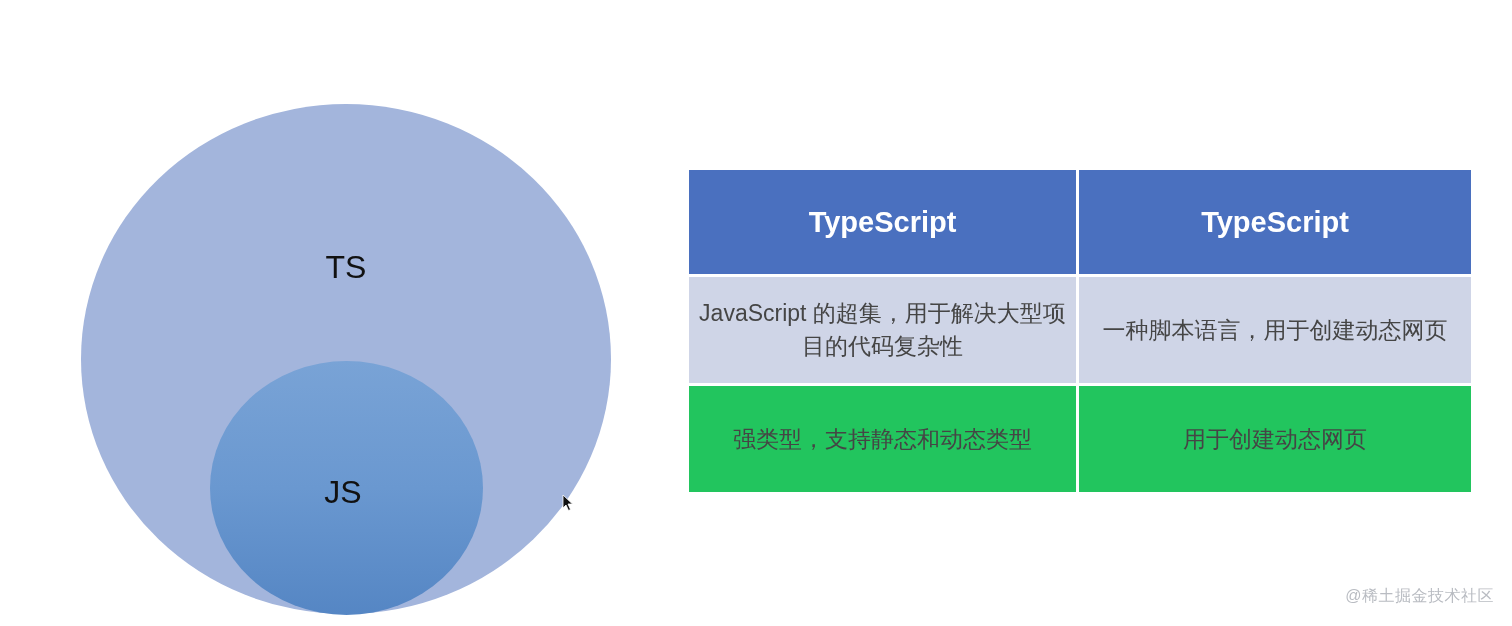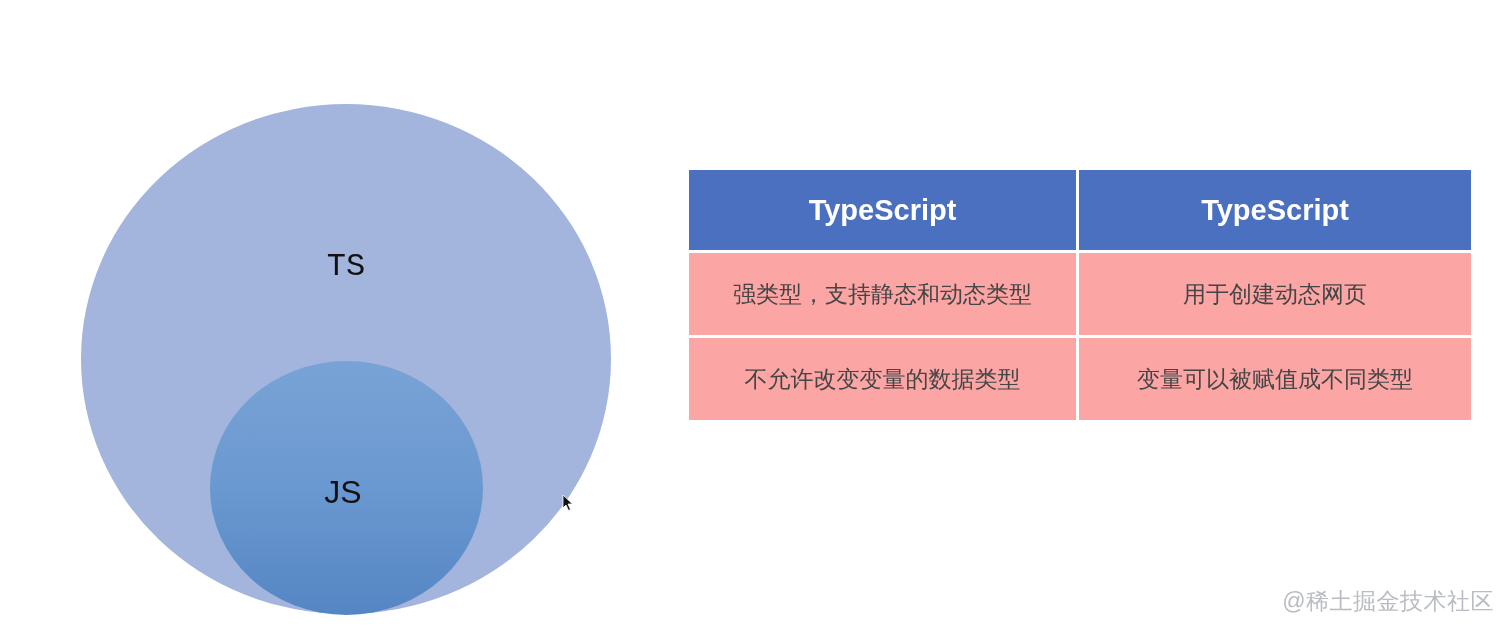--- a/index.html
+++ b/index.html
@@ -33,66 +33,66 @@
       border-radius: 50%;
       background: linear-gradient(180deg, #79a3d6 0%, #6a98d0 50%, #5586c4 100%);
     }
     .circle-label {
       position: absolute;
       font-size: 32px;
       color: #111111;
       line-height: 1;
       transform: translateX(-50%);
     }
-    .label-ts { left: 346px; top: 251px; font-family: Liberation Mono, monospace; }
+    .label-ts { left: 346px; top: 251px; }
     .label-js { left: 343px; top: 476px; text-align: center; }
 
     .cursor {
       position: absolute;
       left: 562px; top: 494px;
       width: 0; height: 0;
     }
     .cursor svg { display: block; }
 
     table.compare {
       position: absolute;
       left: 686px; top: 169px;
       width: 785px;
       border-collapse: collapse;
       table-layout: fixed;
     }
     table.compare th, table.compare td {
       border: 3px solid #ffffff;
       text-align: center;
       vertical-align: middle;
-      padding: 4px 4px;
+      padding: 16px 4px;
     }
     table.compare col.c1 { width: 390px; }
     table.compare col.c2 { width: 395px; }
     table.compare th {
       height: 72px;
       background: #4a70bf;
       color: #ffffff;
       font-weight: bold;
       font-size: 29px;
       border-top: 1px solid #ffffff;
     }
     table.compare td {
       height: 74px;
       font-size: 23px;
       color: #454545;
       line-height: 33px;
     }
     table.compare tr.row-odd td { background: #cfd5e7; }
-    table.compare tr.row-even td { background: #fca5a5; }
+    table.compare tr.row-even td { background: #22c55e; }
 
     .watermark {
       position: absolute;
       right: 18px; top: 586px;
-      font-size: 23px;
+      font-size: 16px;
       color: #b9bcc2;
       letter-spacing: 0.5px;
     }
   </style>
 </head>
 <body>
 
 <div class="venn">
   <div class="outer-circle"></div>
   <div class="inner-circle"></div>
@@ -110,24 +110,24 @@
       <col class="c1">
       <col class="c2">
     </colgroup>
   <thead>
     <tr>
       <th>TypeScript</th>
       <th>TypeScript</th>
     </tr>
   </thead>
   <tbody>
+    <tr class="row-odd">
+      <td>JavaScript 的超集，用于解决大型项目的代码复杂性</td>
+      <td>一种脚本语言，用于创建动态网页</td>
+    </tr>
     <tr class="row-even">
       <td>强类型，支持静态和动态类型</td>
       <td>用于创建动态网页</td>
-    </tr>
-    <tr class="row-even">
-      <td>不允许改变变量的数据类型</td>
-      <td>变量可以被赋值成不同类型</td>
     </tr>
   </tbody>
 </table>
 
 <div class="watermark">@稀土掘金技术社区</div>
 
 </body></html>

